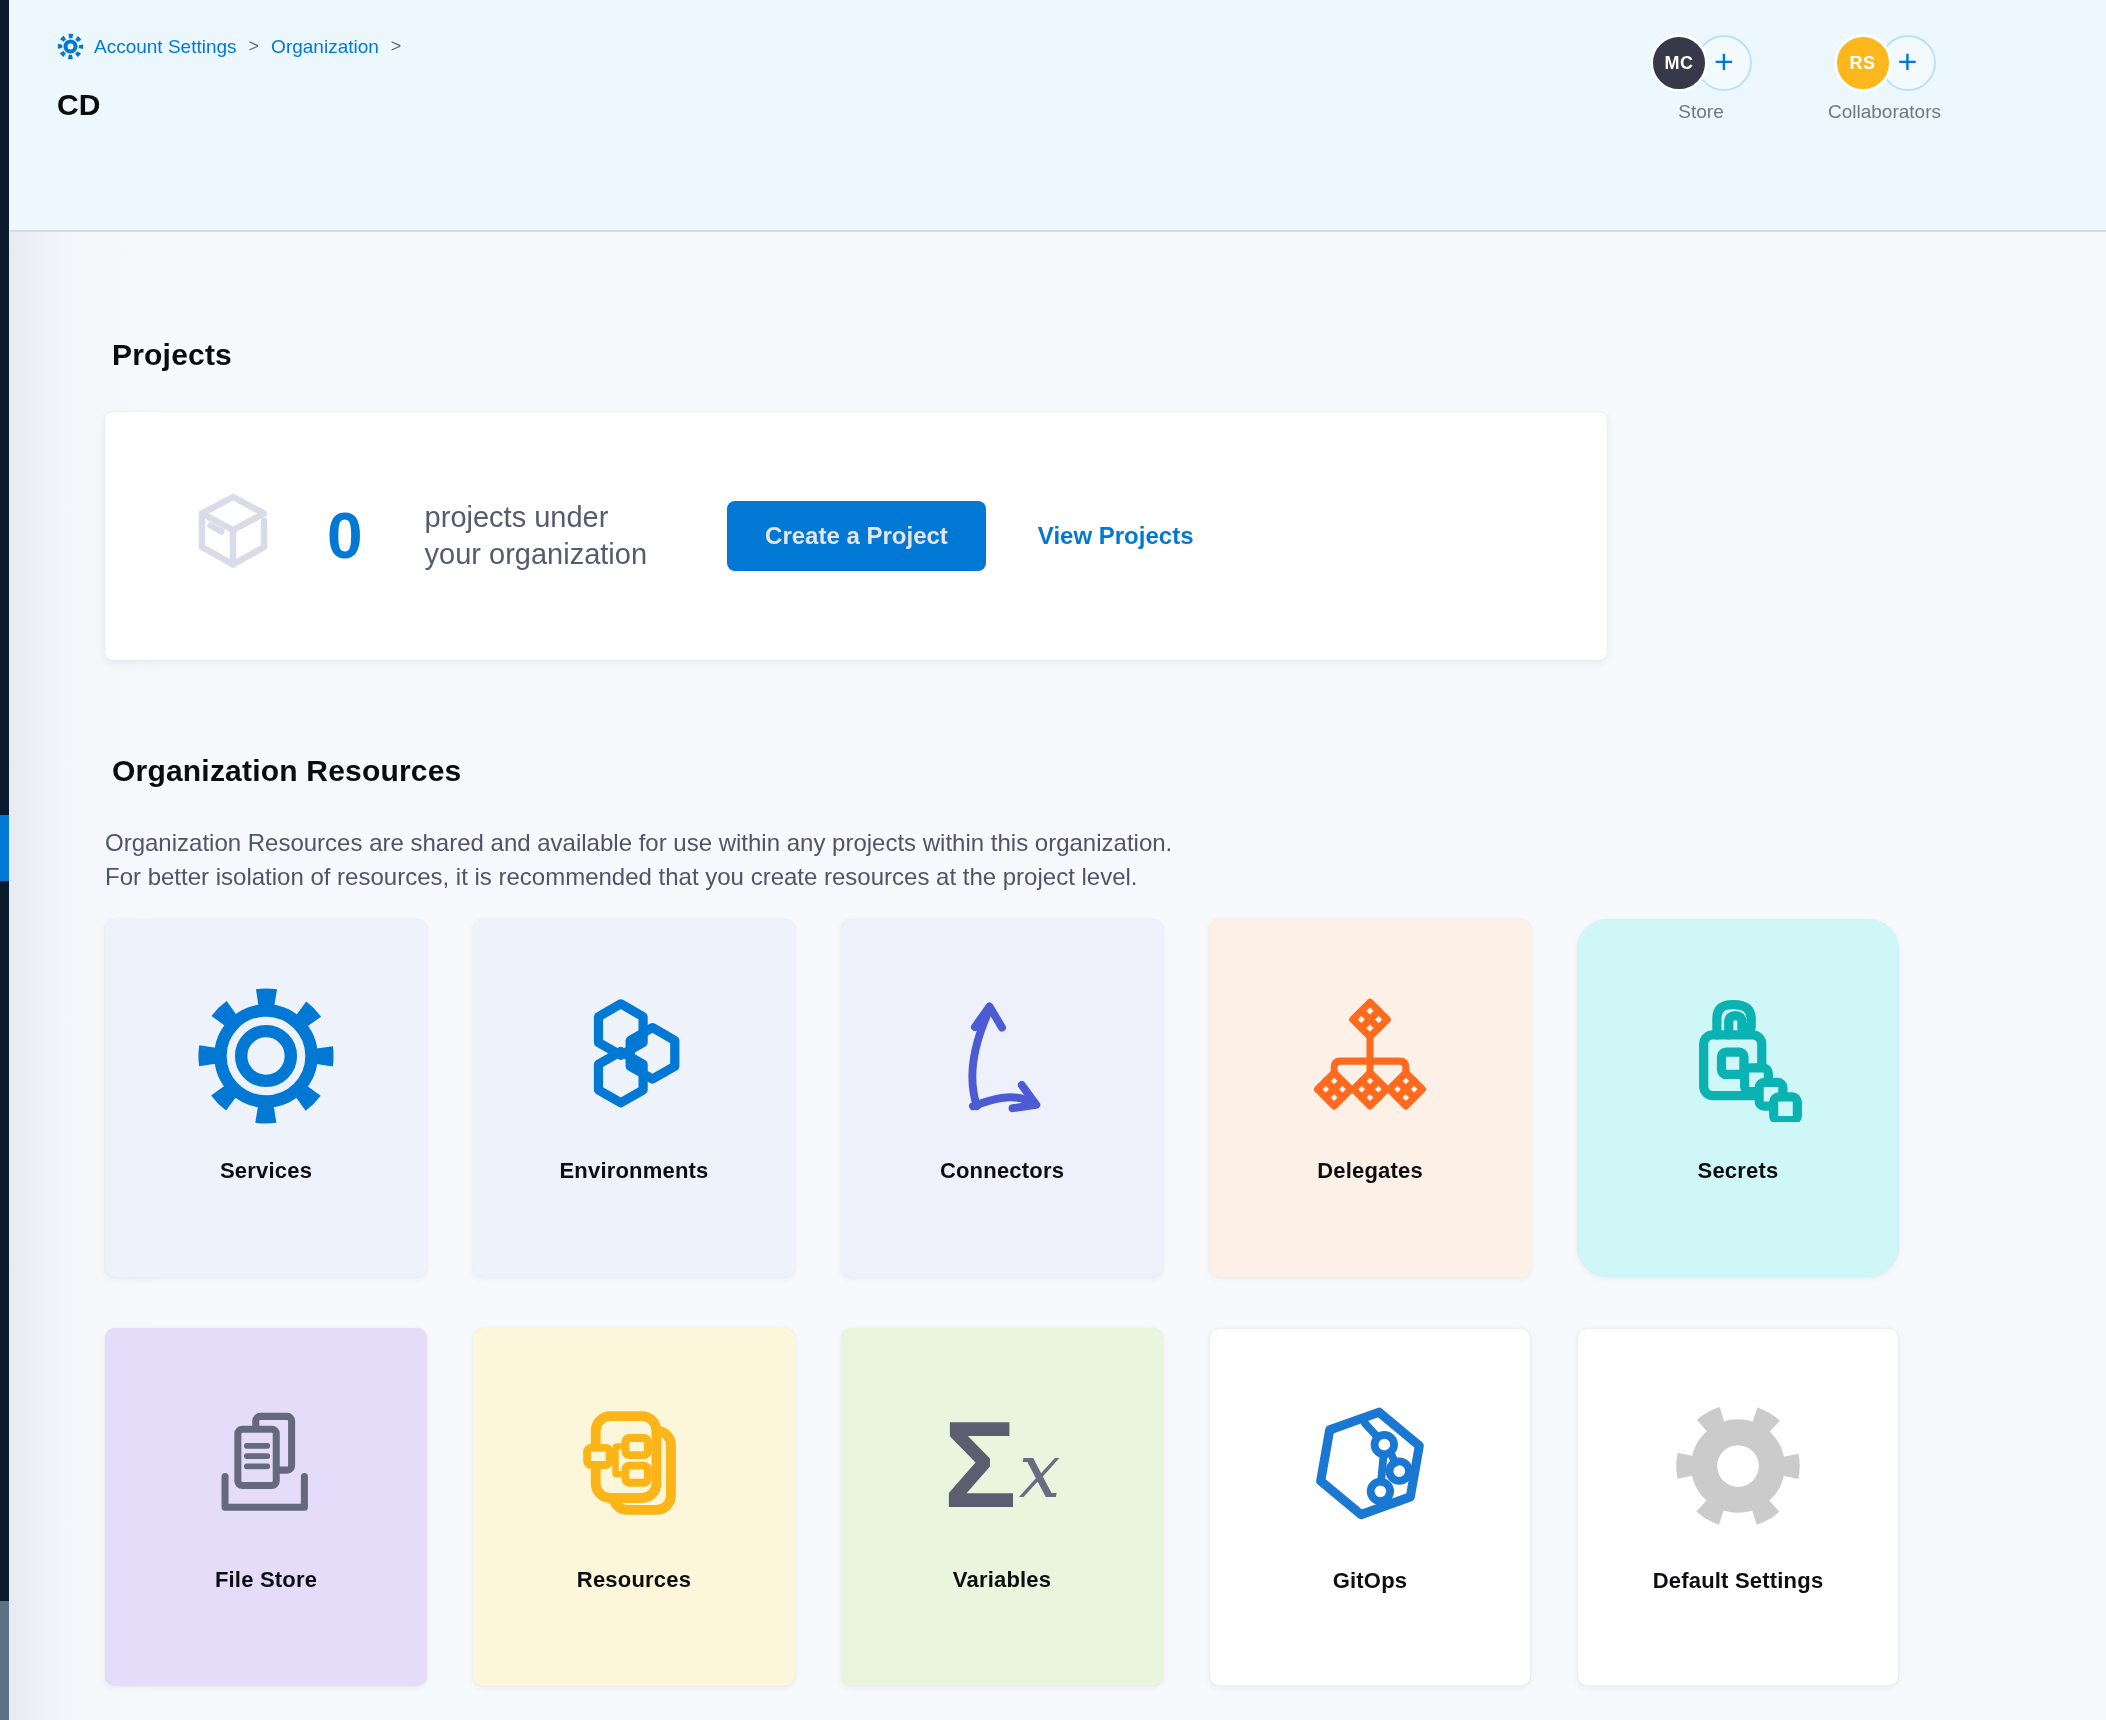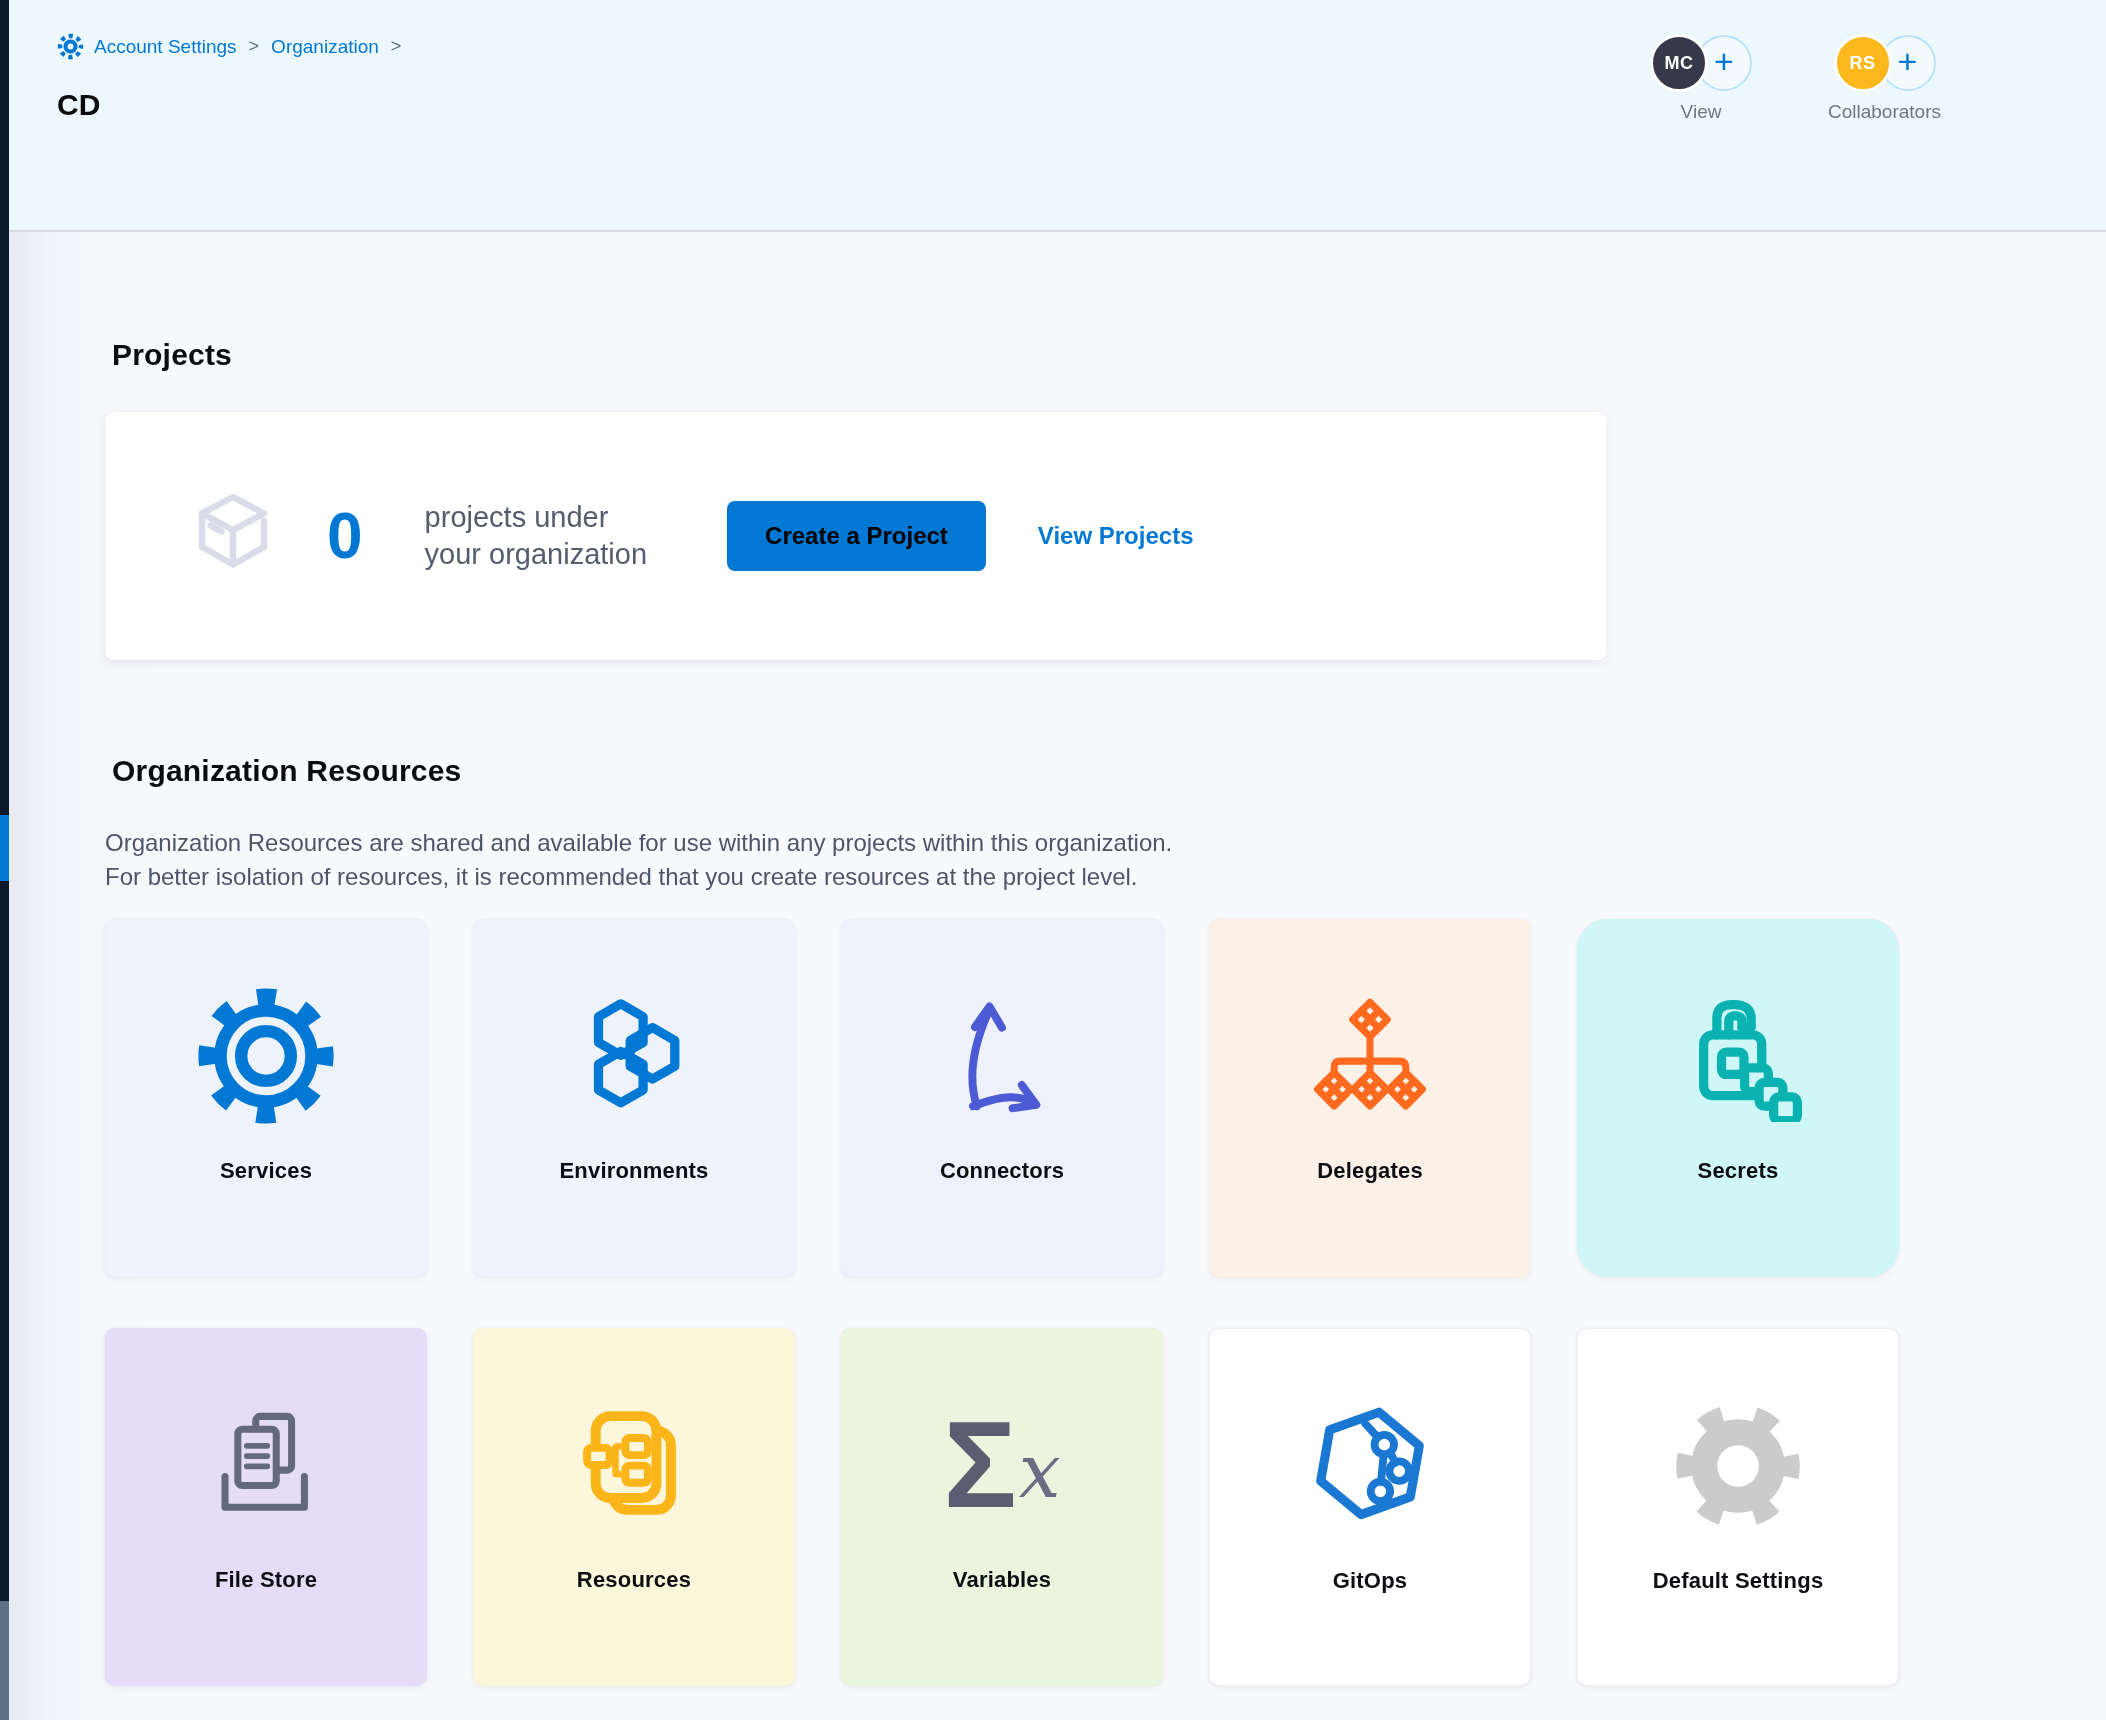--- a/index.html
+++ b/index.html
@@ -41,21 +41,21 @@
   .section-heading { font-size:30px; font-weight:700; color:#0b0c0e; letter-spacing:.2px;margin-left:7px; }
   .h-projects { padding-top:104px; }
   .h-resources { padding-top:94px; }
 
   .projects-card { margin-top:40px; width:1502px; height:248px; background:#ffffff; border-radius:8px;
                    box-shadow:0 0 1px rgba(40,41,61,.12), 0 3px 10px rgba(40,41,61,.08);
                    display:flex; align-items:center; padding-left:78px; }
   .count { margin-left:44px; font-size:64px; font-weight:700; color:#0278d5; }
   .caption { margin-left:62px; font-size:29px; line-height:37px; color:#565b6e; }
   .create-btn { margin-left:80px; height:70px; padding:0 38px; border:none; border-radius:8px;
-                background:#0278d5; color:#000000; font-size:24px; font-weight:700;
+                background:#0278d5; color:#e5e5e5; font-size:24px; font-weight:700;
                 font-family:inherit; cursor:pointer; }
   .view-link { margin-left:52px; font-size:24px; font-weight:700; color:#0278d5; text-decoration:none; cursor:pointer; }
 
   .desc { margin-top:38px; font-size:24px; line-height:34px; color:#4f5468; }
 
   .grid { margin-top:25px; display:grid; grid-template-columns:repeat(5,322px);
           column-gap:46px; row-gap:51px; }
   .res-card { height:358px; border-radius:10px; background:#eef2fb; cursor:pointer;
               box-shadow:0 0 1px rgba(40,41,61,.1), 0 2px 6px rgba(40,41,61,.06);
               display:flex; flex-direction:column; align-items:center; }
@@ -94,21 +94,21 @@
     <h1 class="org-title">CD</h1>
 
     <div class="people">
       <div class="person-group">
         <div class="avatar-row">
           <div class="avatar avatar-dark">MC</div>
           <div class="plus-circle">
             <span>+</span>
           </div>
         </div>
-        <div class="person-label">View</div>
+        <div class="person-label">Store</div>
       </div>
       <div class="person-group">
         <div class="avatar-row">
           <div class="avatar avatar-yellow">RS</div>
           <div class="plus-circle">
             <span>+</span>
           </div>
         </div>
         <div class="person-label">Collaborators</div>
       </div>

